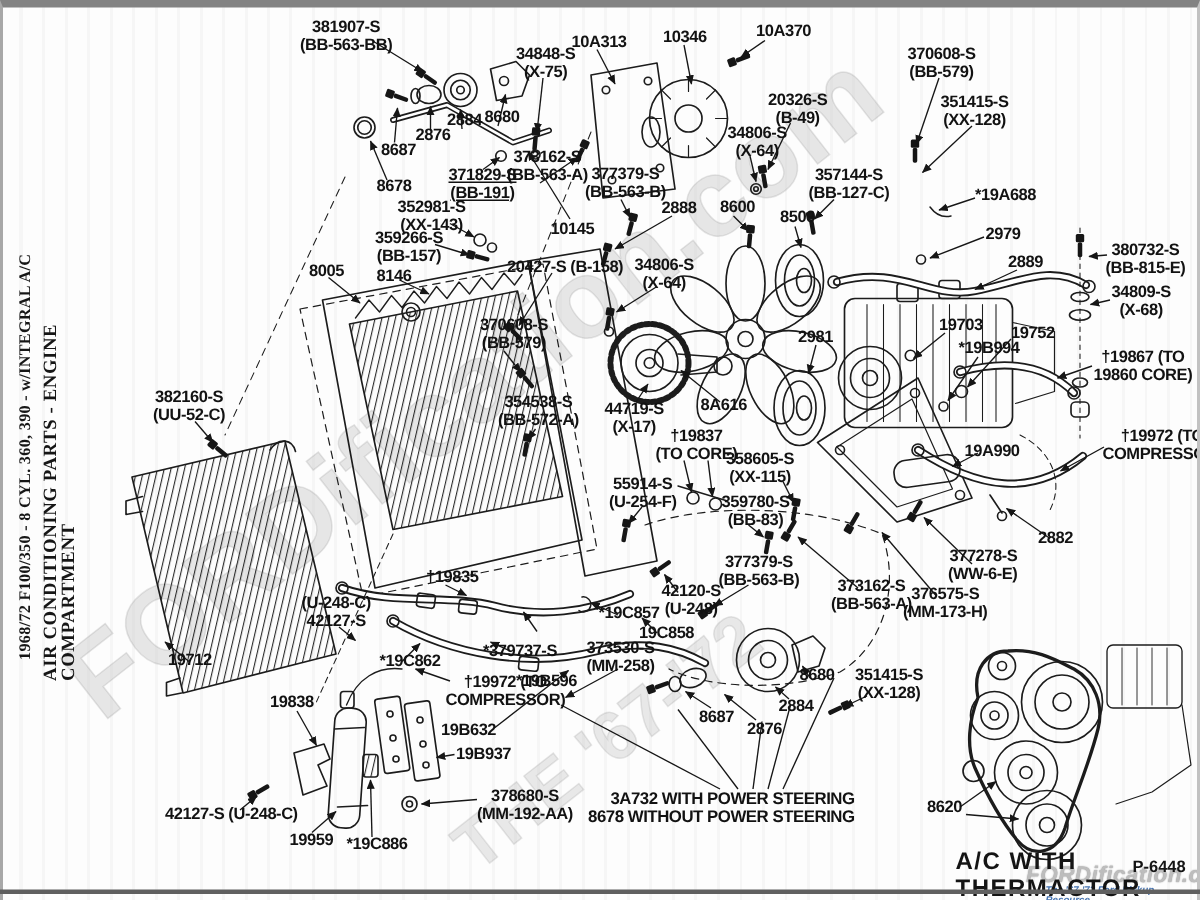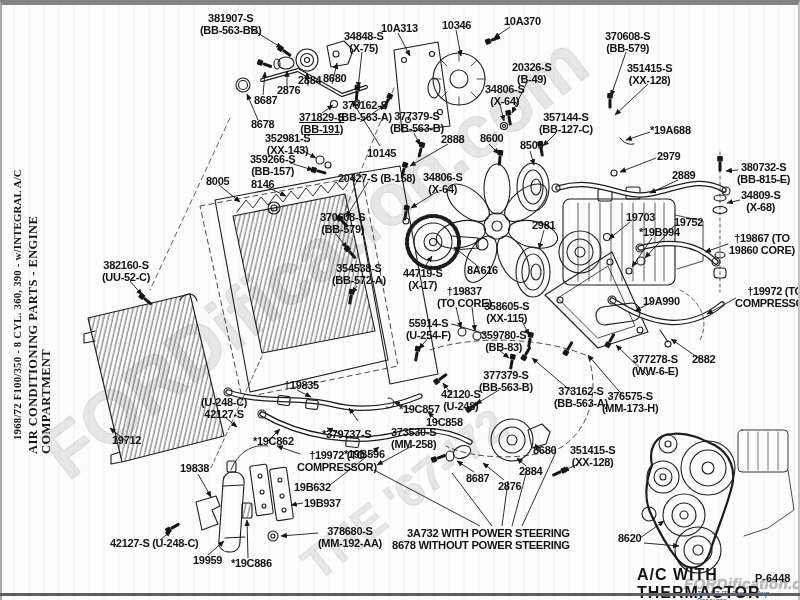--- a/index.html
+++ b/index.html
@@ -424,21 +424,21 @@
       <div class="lbl" style="left: 643px; top: 296px;">19A990</div>
       <div class="lbl" style="left: 735px; top: 286px;">†19972 (TO
 COMPRESSOR)</div>
       <div class="lbl" style="left: 484px; top: 301px;">358605-S
 (XX-115)</div>
       <div class="lbl" style="left: 406px; top: 318px;">55914-S
 (U-254-F)</div>
       <div class="lbl" style="left: 481px; top: 330px;">359780-S
 (BB-83)</div>
       <div class="lbl" style="left: 692px; top: 354px;">2882</div>
-      <div class="lbl" style="left: 632px; top: 354px;">377278-S
+      <div class="lbl" style="left: 632px; top: 366px; text-align: right;">377278-S
 (WW-6-E)</div>
       <div class="lbl" style="left: 479px; top: 370px;">377379-S
 (BB-563-B)</div>
       <div class="lbl" style="left: 554px; top: 386px;">373162-S
 (BB-563-A)</div>
       <div class="lbl" style="left: 602px; top: 391px;">376575-S
 (MM-173-H)</div>
       <div class="lbl" style="left: 201px; top: 397px;">(U-248-C)
 42127-S</div>
       <div class="lbl" style="left: 441px; top: 389px;">42120-S

